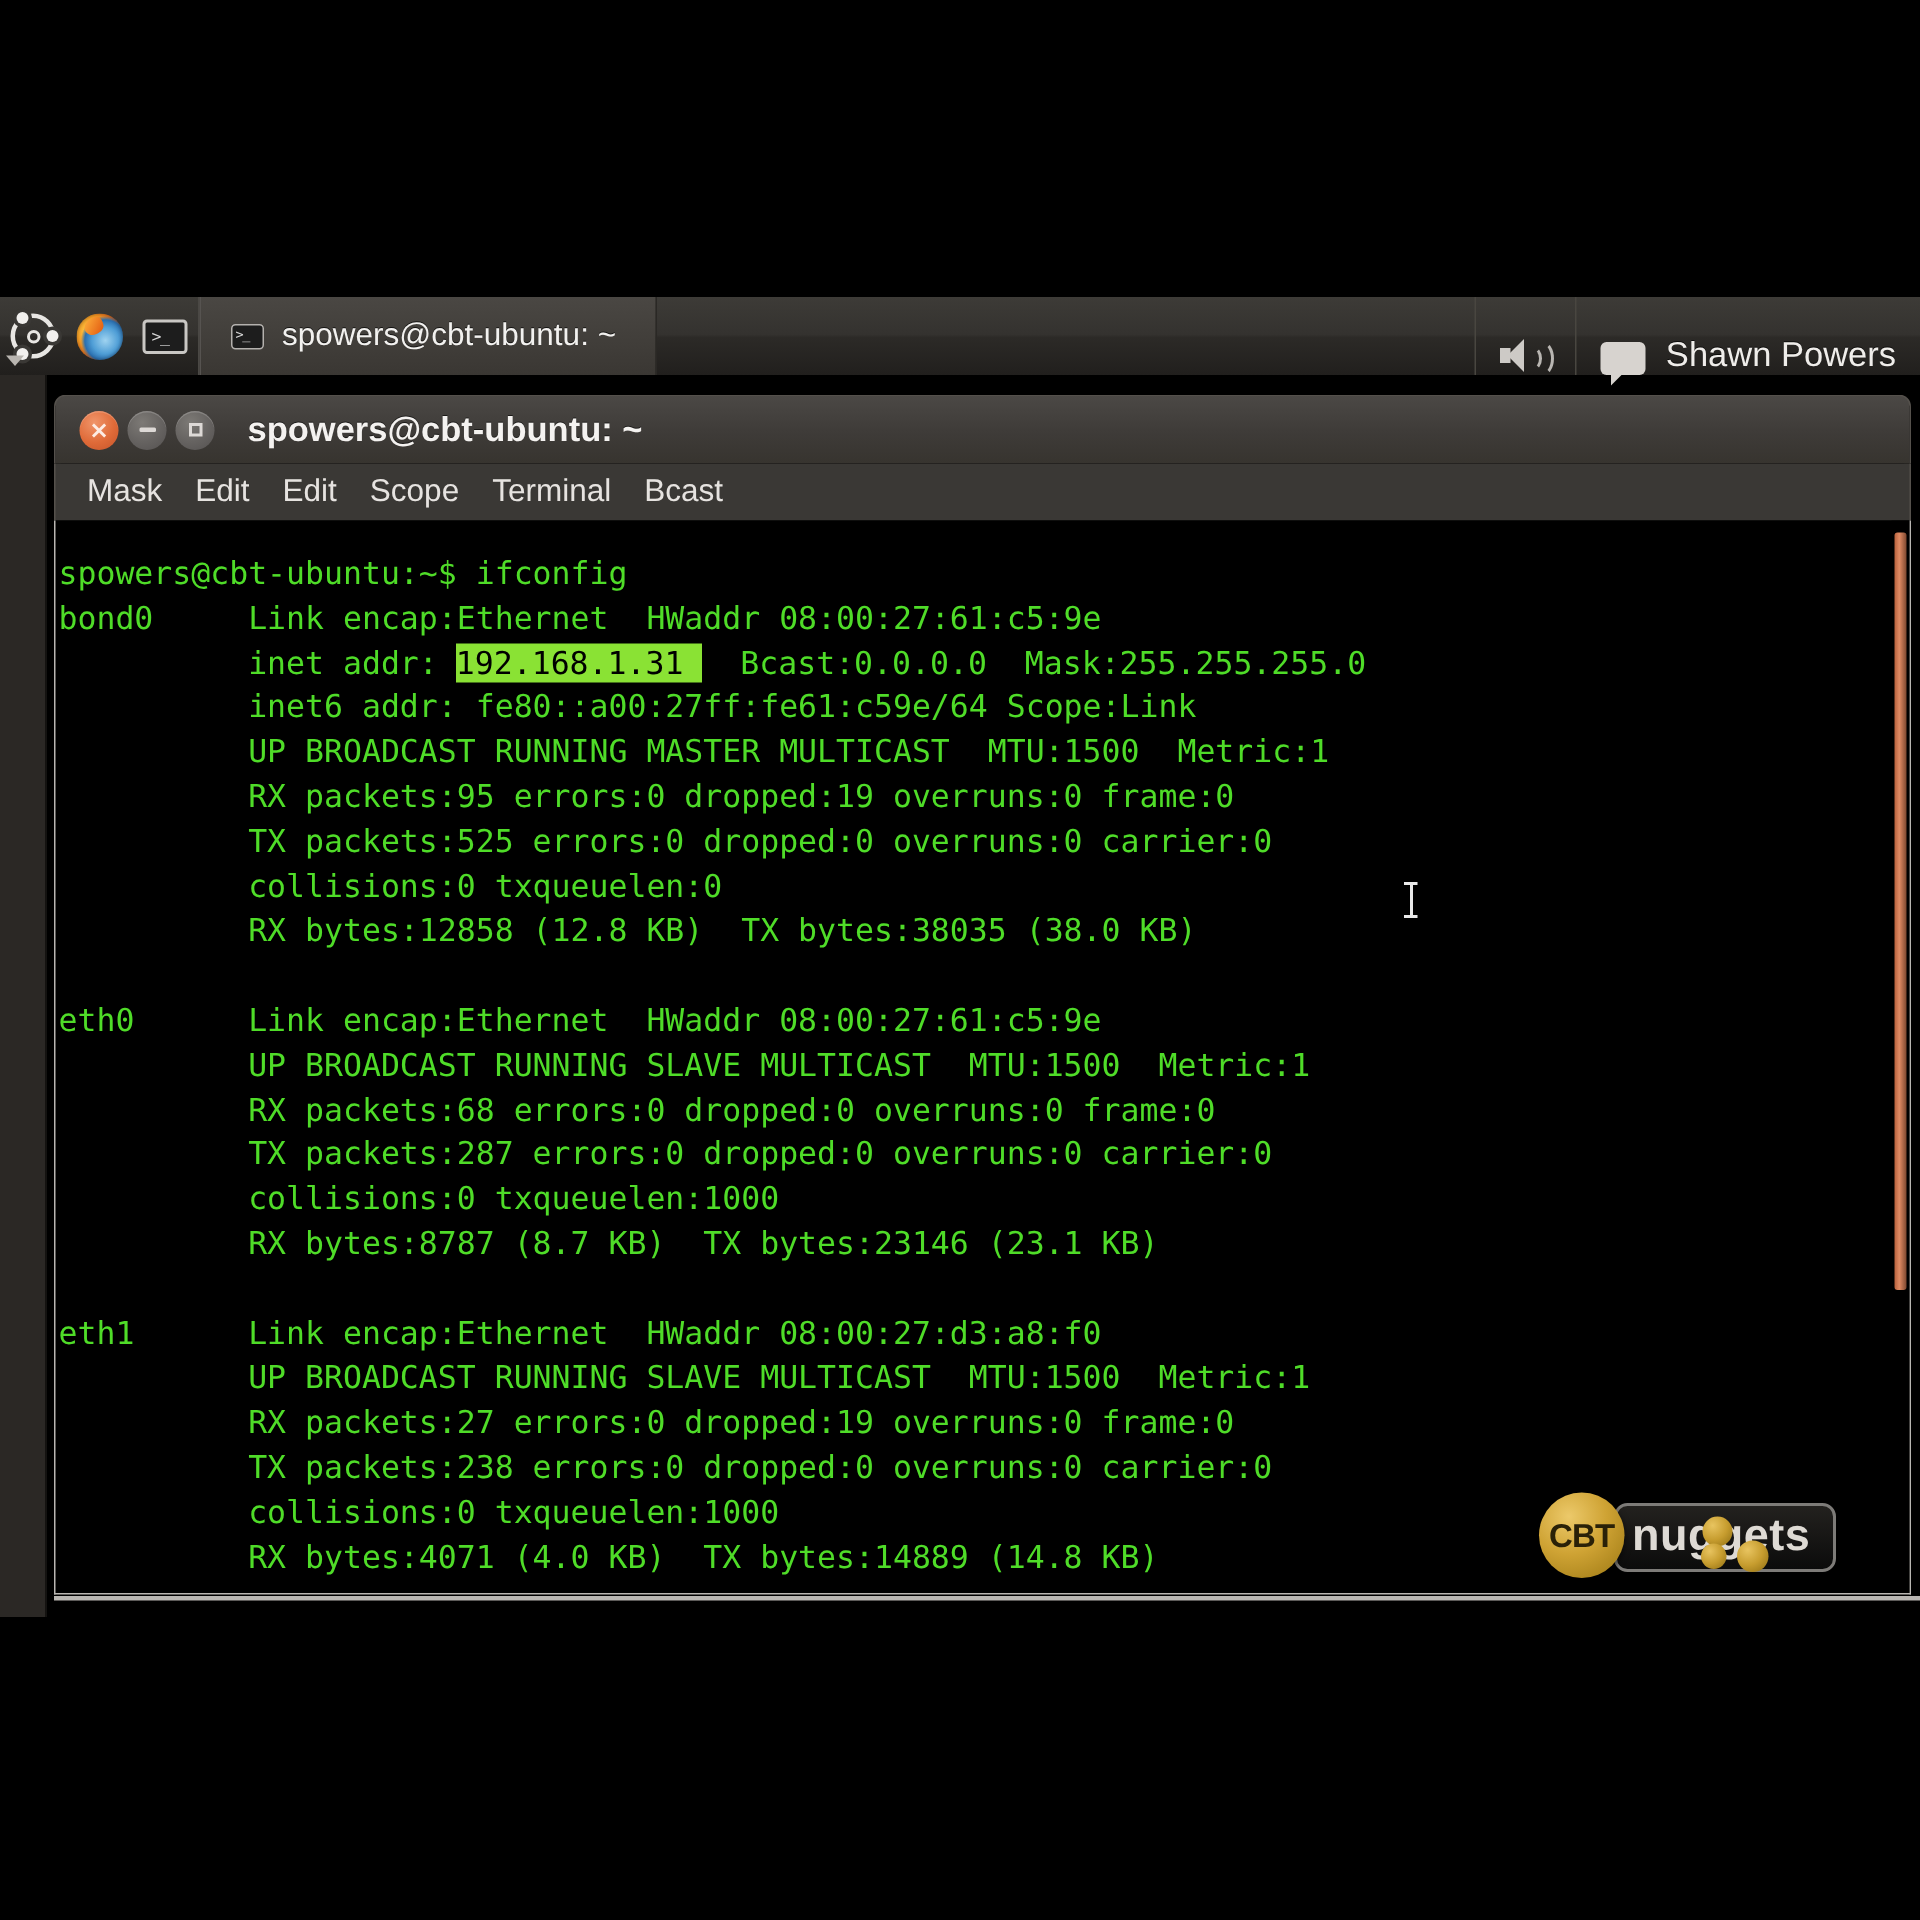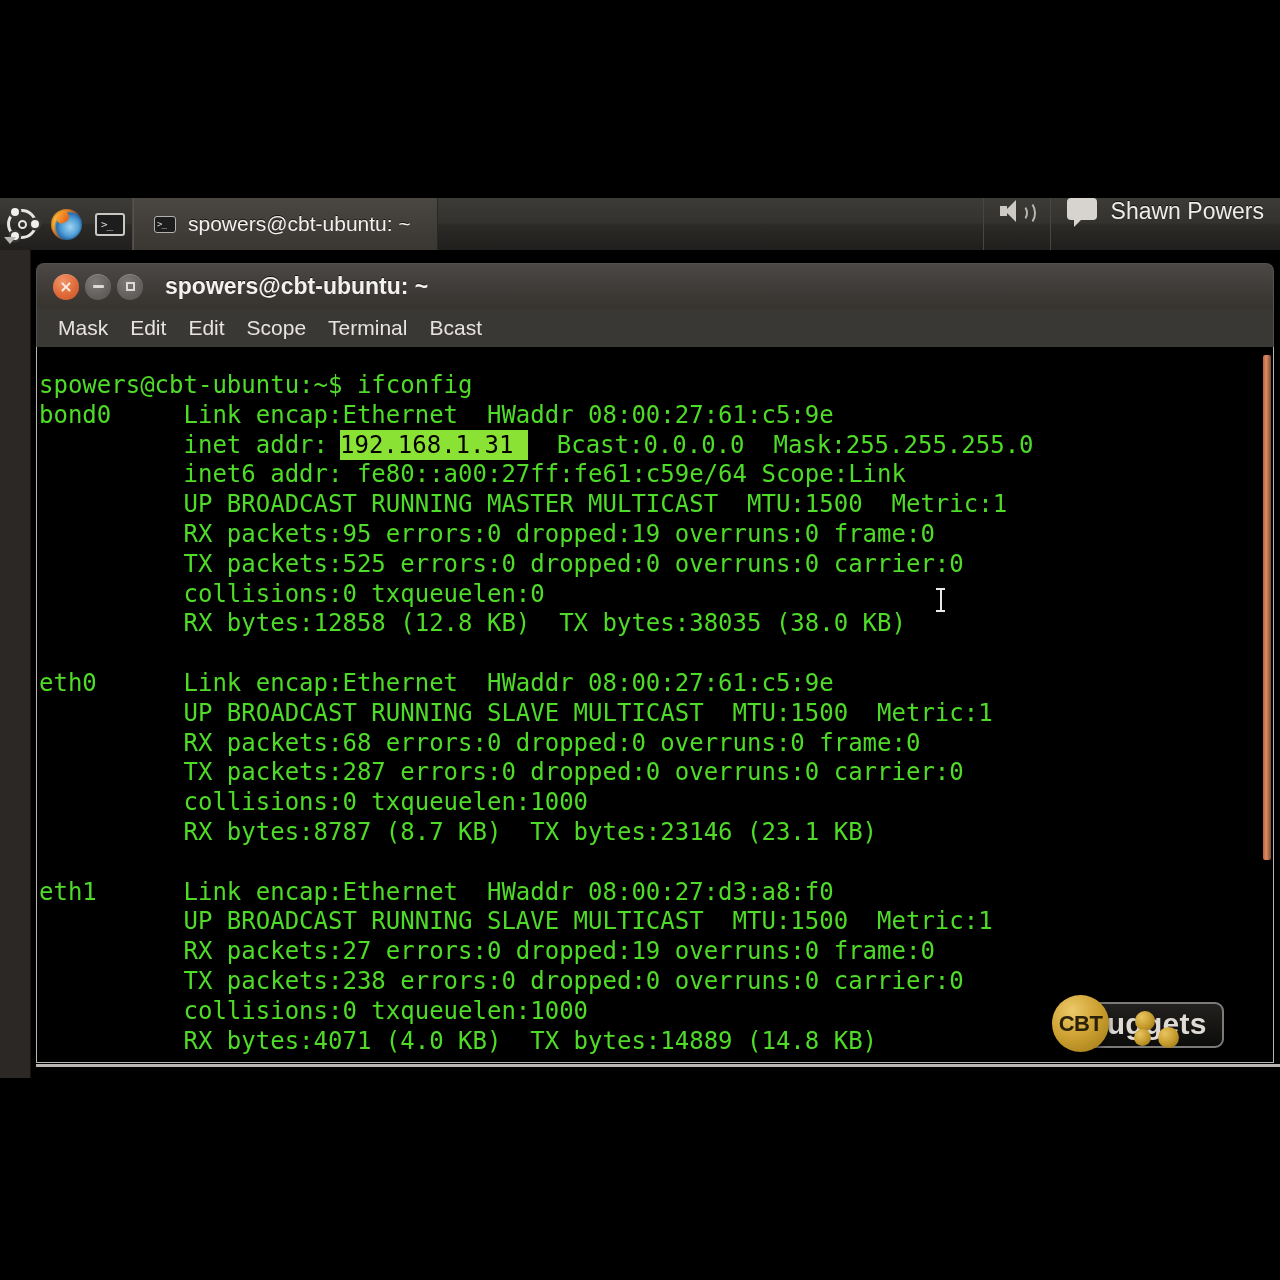--- a/index.html
+++ b/index.html
@@ -180,21 +180,21 @@
   }
 
   .panel-right {
     margin-left: auto;
     display: flex;
     align-items: center;
     height: 52px;
   }
   .panel-right .slot {
     display: flex;
-    align-items: flex-start;
+    align-items: flex-end;
     height: 52px;
     padding: 0 16px;
     gap: 14px;
   }
   .panel-right .divider {
     width: 1px; height: 52px; background: #494640;
   }
 
   
   .speaker {
@@ -334,21 +334,21 @@
     box-sizing: border-box;
     overflow: hidden;
   }
 
   #term-text {
     position: absolute;
     left: 2px;
     top: 0px;
     color: #4fdc28;
     font-family: "DejaVu Sans Mono", monospace;
-    font-size: 24px;
+    font-size: 21px;
     line-height: 29.8px;
     white-space: pre;
     letter-spacing: 0px;
   }
   #term-text .sel {
     background: #8ae234;
     color: #000000;
     padding: 1px 0;
     margin-left: 12px;
   }
@@ -413,21 +413,21 @@
     position: absolute;
     left: 70px; top: 14px;
     color: #dedad4;
     font-size: 30px;
     font-weight: bold;
     letter-spacing: .3px;
     font-family: "Liberation Sans", sans-serif;
   }
   #wm-ball {
     position: absolute;
-    left: 34px; top: 2px;
+    left: 8px; top: 2px;
     width: 57px; height: 57px;
     border-radius: 50%;
     background: radial-gradient(circle at 35% 28%, #ecc96a 0%, #cfa334 45%, #9b7712 100%);
     display: flex;
     align-items: center;
     justify-content: center;
     box-shadow: 0 2px 5px rgba(0,0,0,.6);
   }
   #wm-ball span {
     color: #2a2108;

